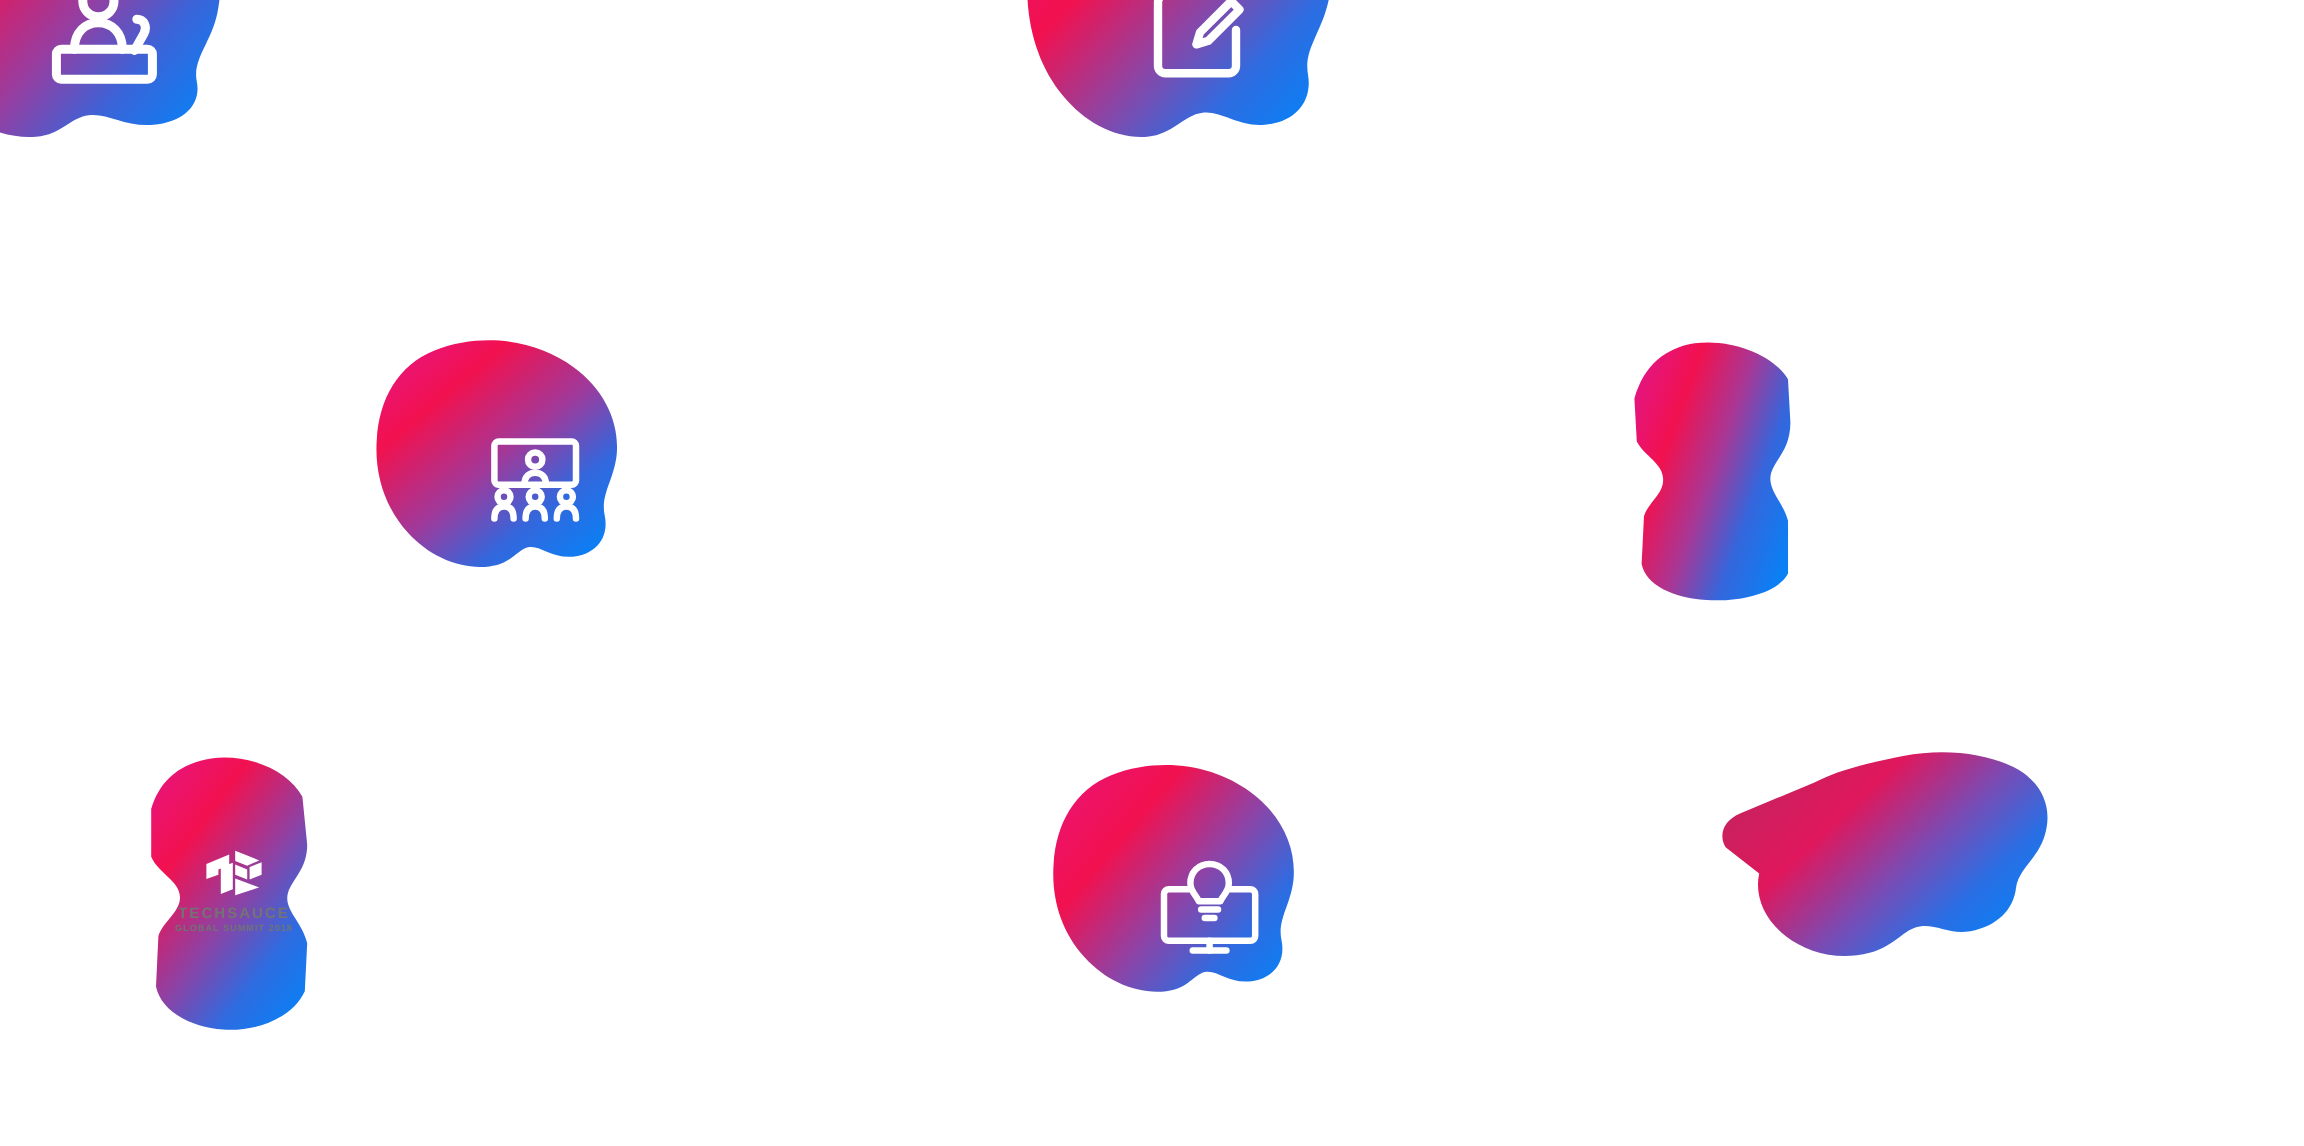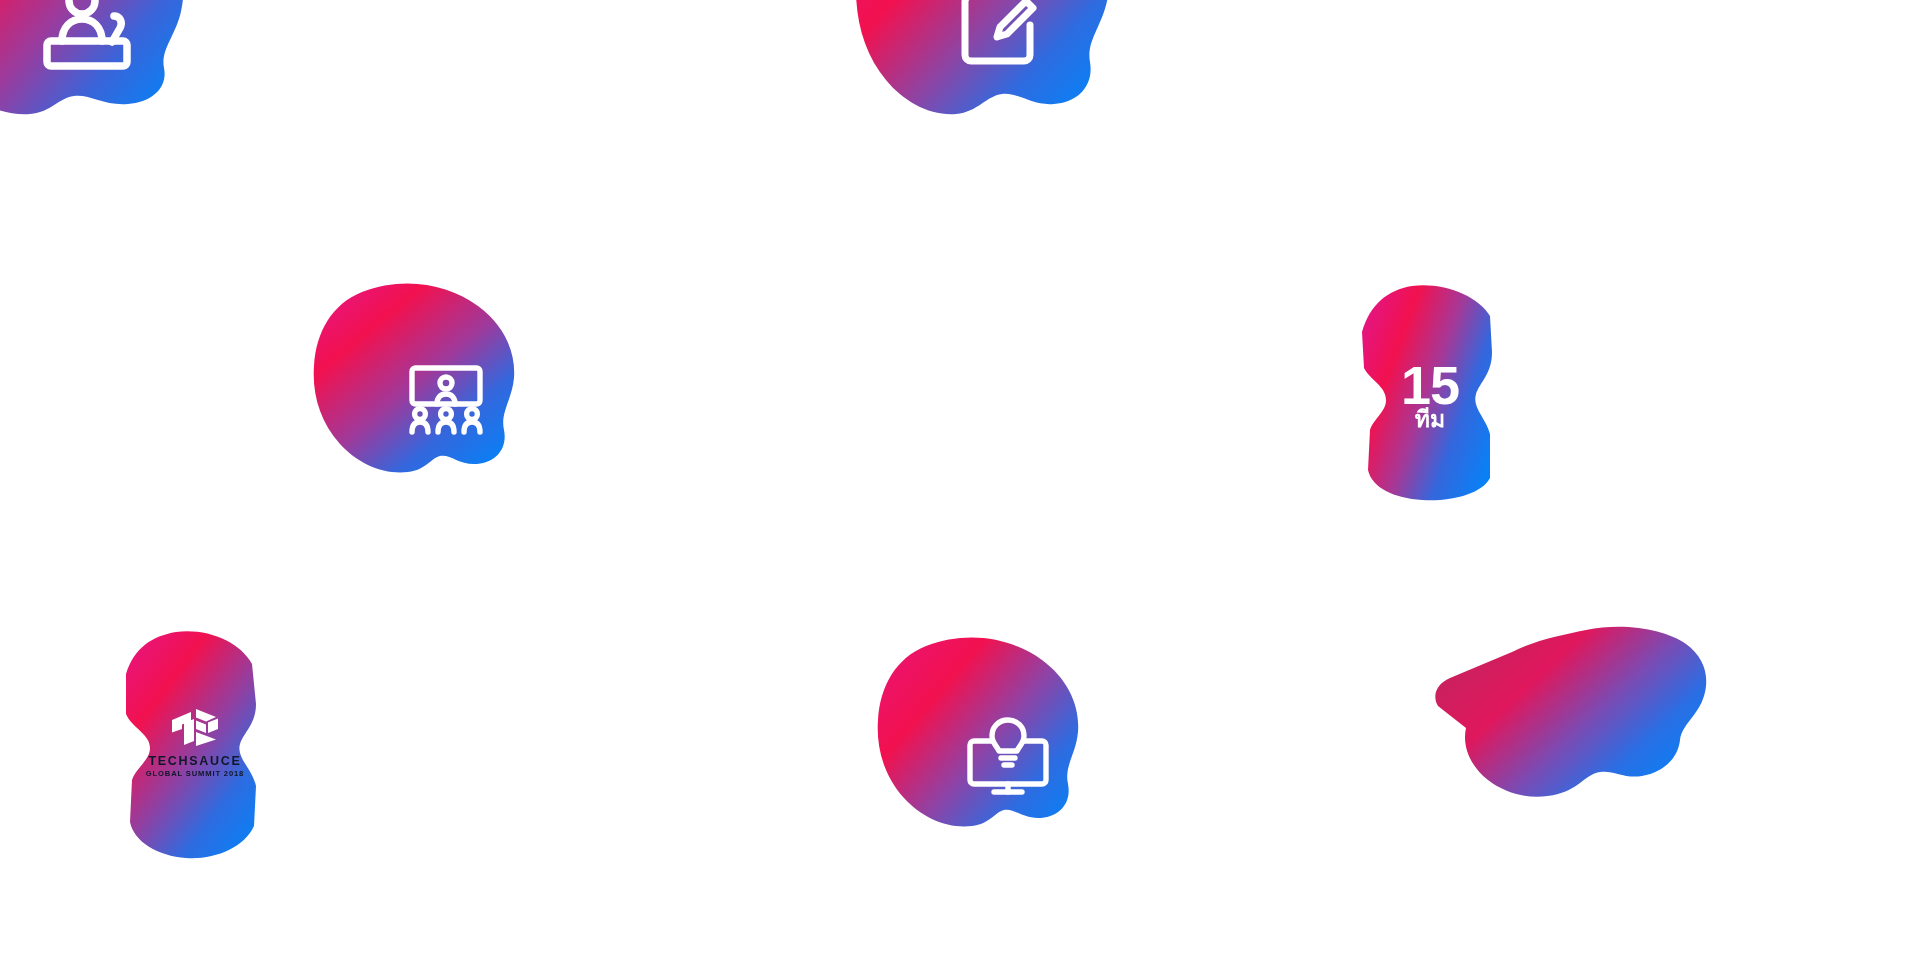--- a/index.html
+++ b/index.html
@@ -45,21 +45,21 @@
   #stat-teams .stat-unit {
     font-size: 23px;
     font-weight: 700;
     display: block;
     margin-top: -4px;
   }
   
   #brand-lockup {
     position: absolute;
     text-align: center;
-    color: #0f172a;
+    color: #737373;
     pointer-events: none;
   }
   #brand-lockup .brand-mark {
     display: block;
     margin: 0 auto 7px auto;
   }
   #brand-lockup .brand-name {
     display: block;
     font-size: 12.5px;
     font-weight: 700;
@@ -189,24 +189,20 @@
     </svg>
   </div>
 
   <div class="blob" id="stat-teams" style="left:1340px; top:282px;">
     <svg width="180" height="220" viewBox="0 0 180 220">
       <path d="M72 4 C104 0 138 14 150 34 L152 70 C152 92 140 100 136 112
                C132 126 146 136 150 152 L150 196 C142 212 110 220 82 218
                C54 216 32 206 28 188 L30 148 C34 136 46 130 46 118
                C46 104 30 98 24 86 L22 50 C30 22 48 8 72 4 Z" fill="url(#gradD)"></path>
     </svg>
-    <div class="blob-label" style="left:0; top:76px; width:180px;">
-      <span class="stat-number">15</span>
-      <span class="stat-unit">ทีม</span>
-    </div>
   </div>
 
   <div class="blob" id="blob-brand" style="left:110px; top:628px;">
     <svg width="170" height="232" viewBox="0 0 170 232">
       <path d="M66 4 C98 0 130 14 142 36 L146 76 C146 96 134 104 130 116
                C126 130 142 140 146 158 L144 198 C134 220 104 232 76 230
                C48 228 24 214 20 194 L22 152 C26 140 40 132 40 120
                C40 106 22 100 16 86 L16 46 C24 20 42 8 66 4 Z" fill="url(#gradE)"></path>
     </svg>
     <div id="brand-lockup" style="left:0; top:78px; width:170px;">

